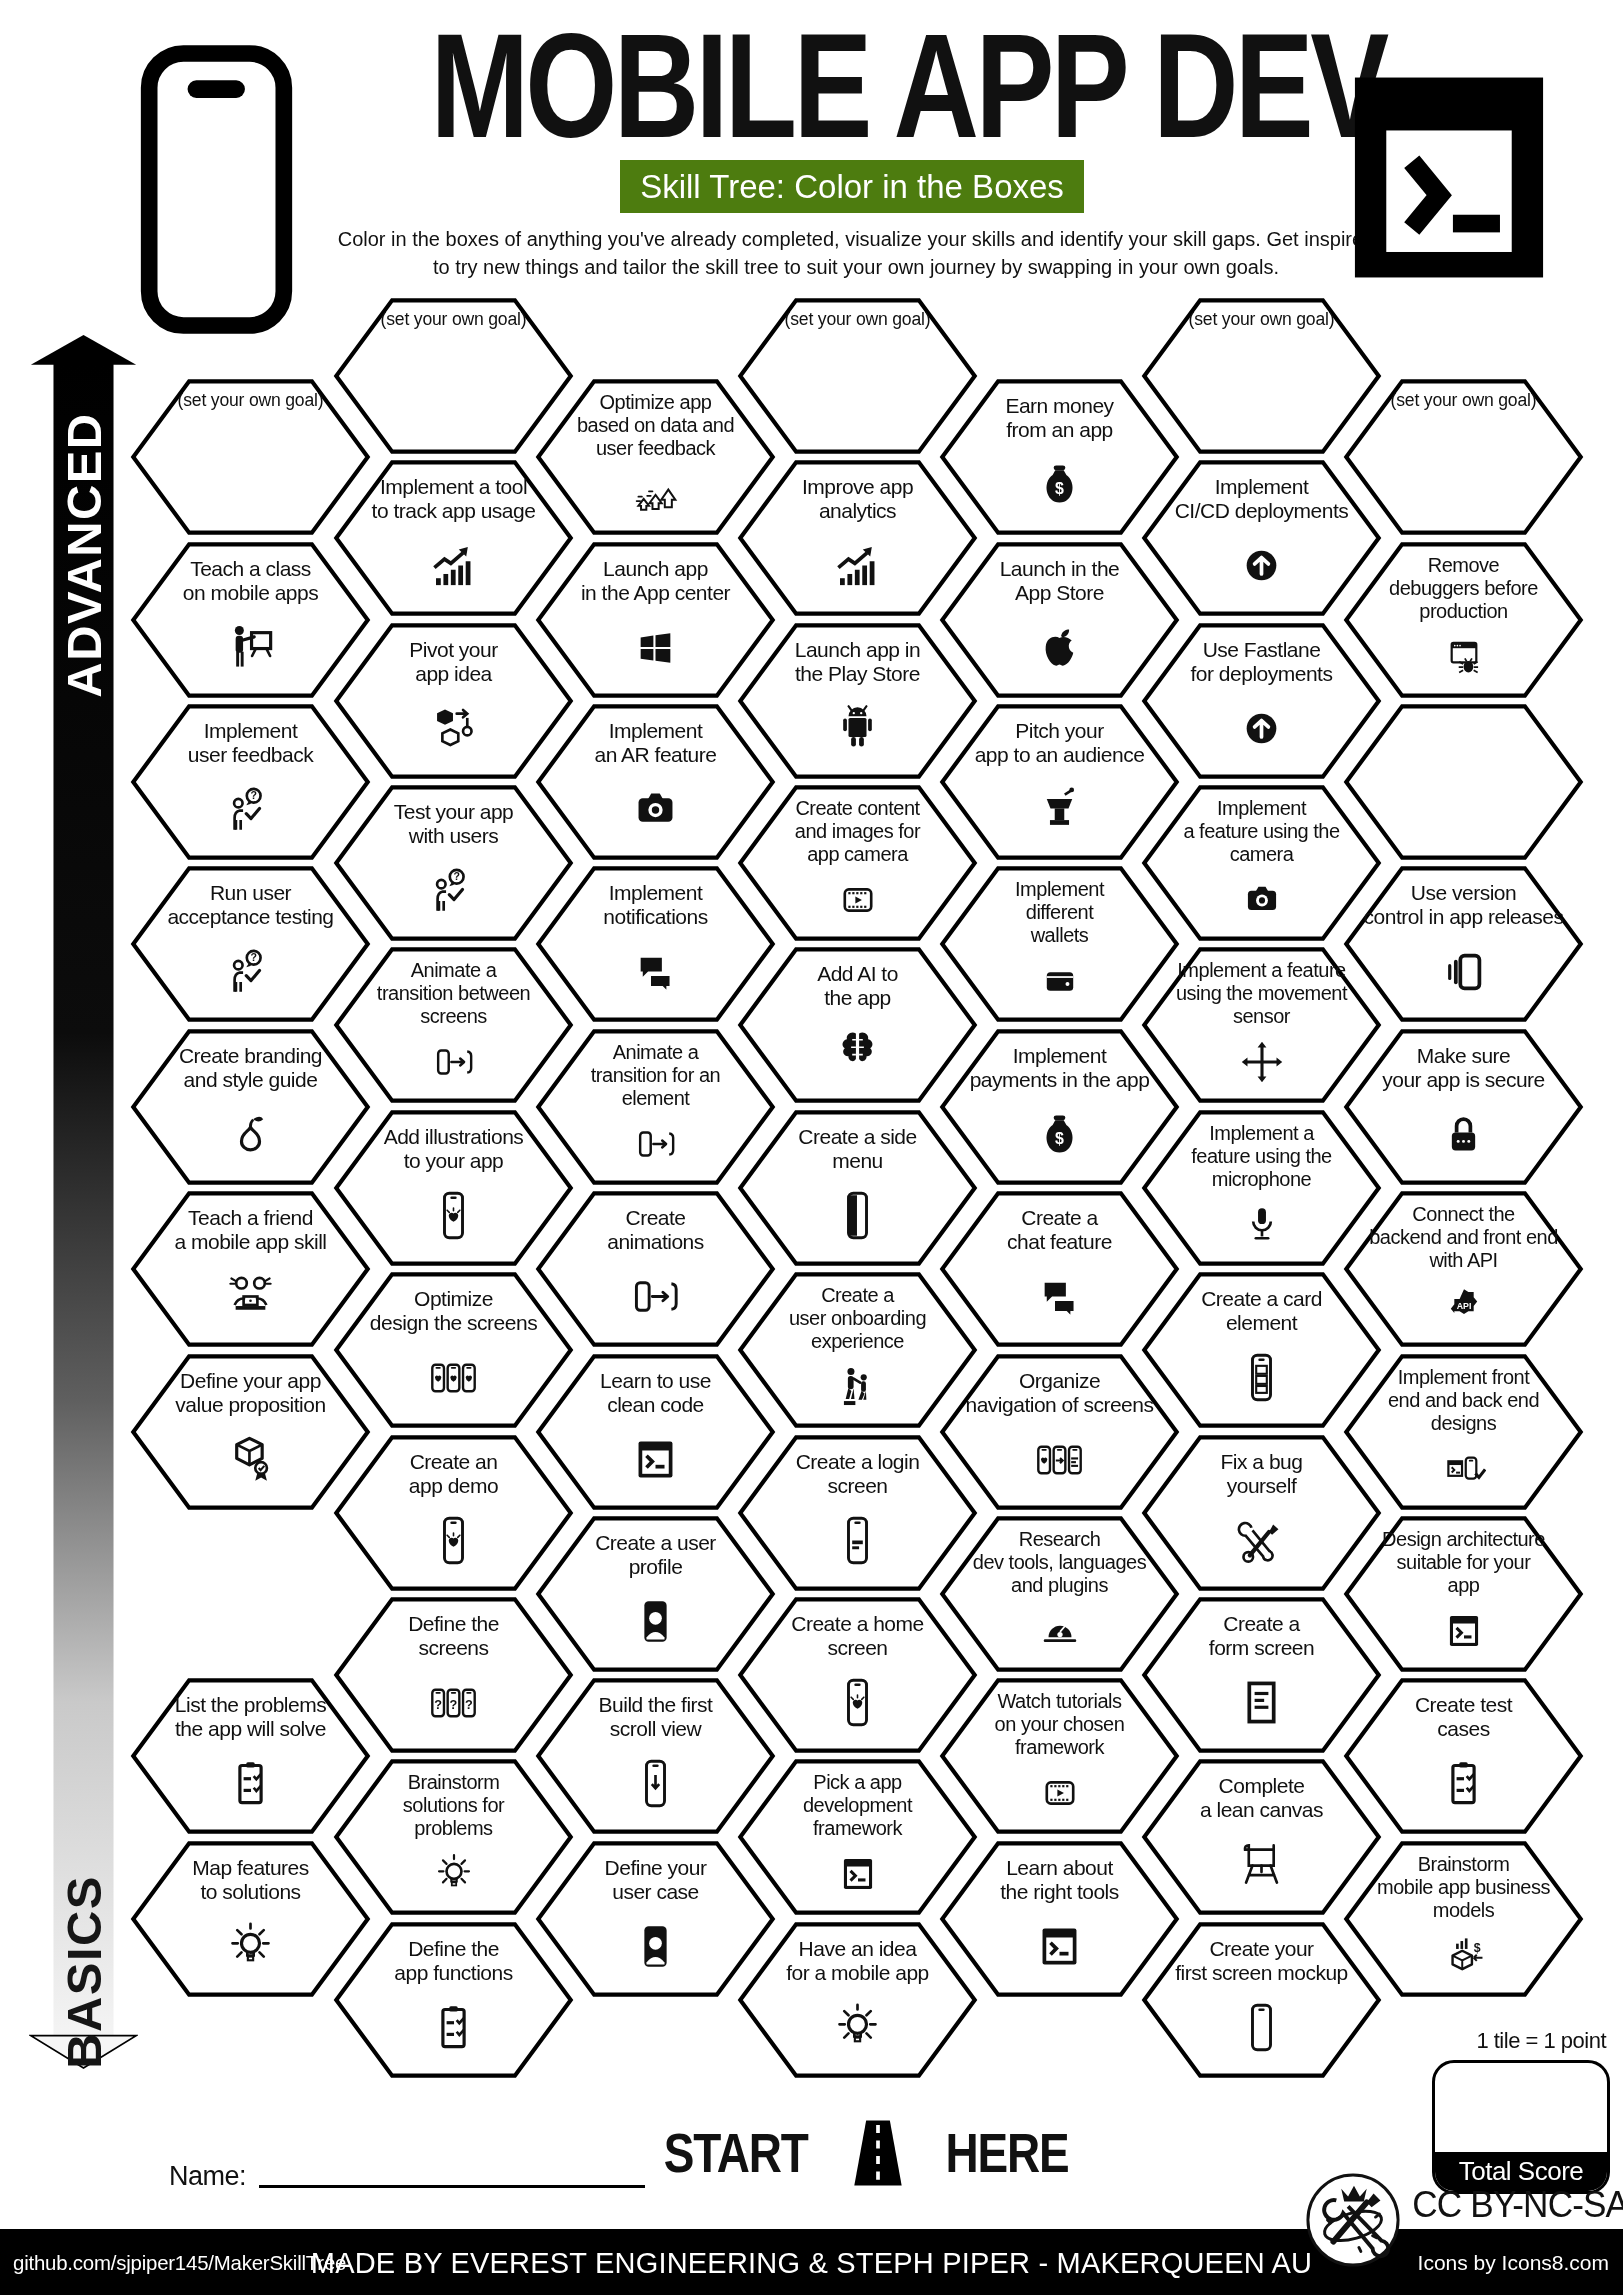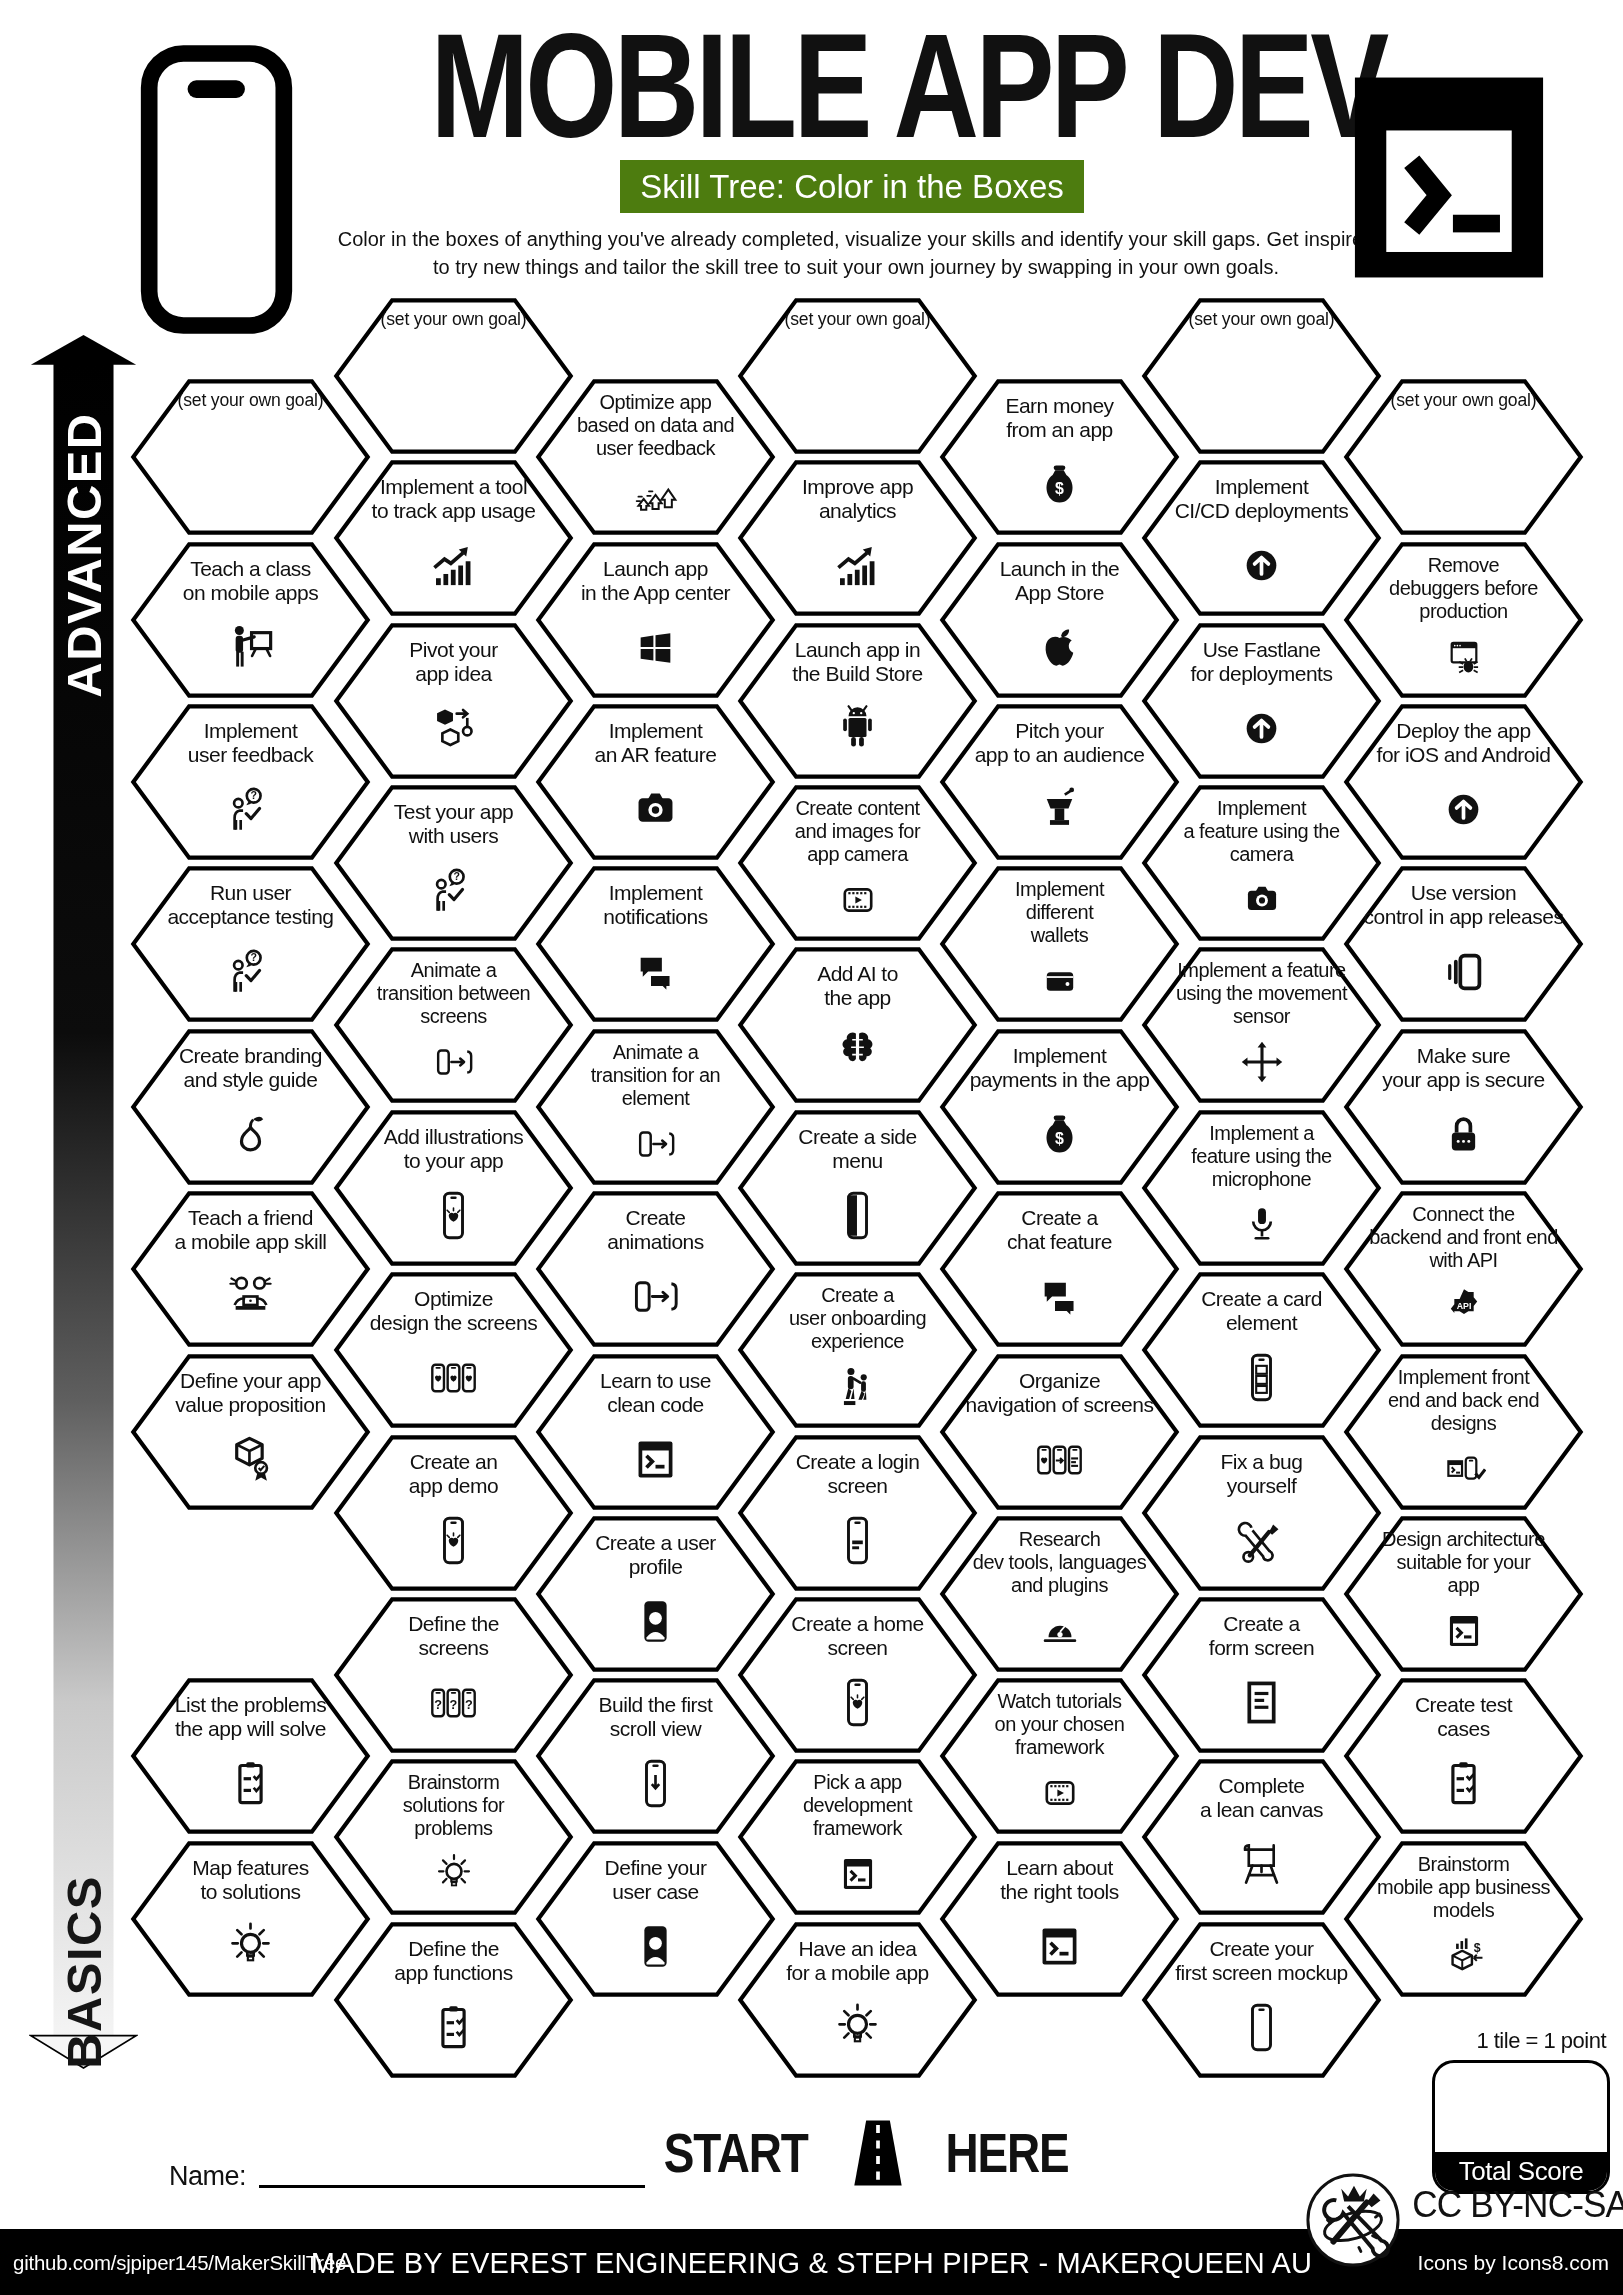--- a/index.html
+++ b/index.html
@@ -725,21 +725,21 @@
           </div>
         </div>
       </div>
       <div class="hex" style="left: 737px; top: 623px;">
         <svg class="hex-bg" viewBox="0 0 520 338">
           <polygon points="127,5 393,5 514,169 393,333 127,333 6,169" fill="#fff" stroke="#000" stroke-width="9"></polygon>
         </svg>
         <div class="content">
           <div class="label">
             <div class="ln">Launch app in</div>
-            <div class="ln">the Build Store</div>
+            <div class="ln">the Play Store</div>
           </div>
           <div class="icon">
             <svg viewBox="0 0 100 100">
               <path d="M33 27 a17 17 0 0 1 34 0 z" fill="#111"></path>
               <path d="M38 15 l-5-7 M62 15 l5-7" stroke="#111" stroke-width="4" stroke-linecap="round"></path>
               <circle cx="43" cy="21" r="2.2" fill="#fff"></circle>
               <circle cx="57" cy="21" r="2.2" fill="#fff"></circle>
               <rect x="33" y="30" width="34" height="36" rx="3" fill="#111"></rect>
               <rect x="23" y="31" width="7" height="24" rx="3.5" fill="#111"></rect>
               <rect x="70" y="31" width="7" height="24" rx="3.5" fill="#111"></rect>
@@ -1349,32 +1349,20 @@
               <ellipse cx="60" cy="72" rx="11" ry="13" fill="#111"></ellipse>
               <path d="M56 60 l-4-7 M64 60 l4-7 M48 66 l-9-5 M48 73 h-10 M48 80 l-9 5 M72 66 l9-5 M72 73 h10 M72 80 l9 5" stroke="#111" stroke-width="4"></path>
             </svg>
           </div>
         </div>
       </div>
       <div class="hex" style="left: 1343px; top: 704px;">
         <svg class="hex-bg" viewBox="0 0 520 338">
           <polygon points="127,5 393,5 514,169 393,333 127,333 6,169" fill="#fff" stroke="#000" stroke-width="9"></polygon>
         </svg>
-        <div class="content">
-          <div class="label">
-            <div class="ln">Deploy the app</div>
-            <div class="ln">for iOS and Android</div>
-          </div>
-          <div class="icon">
-            <svg viewBox="0 0 100 100">
-              <circle cx="50" cy="50" r="28" fill="#111"></circle>
-              <path d="M50 66 V36 M37 47 l13-12 13 12" fill="none" stroke="#fff" stroke-width="7" stroke-linecap="round" stroke-linejoin="round"></path>
-            </svg>
-          </div>
-        </div>
       </div>
       <div class="hex" style="left: 1343px; top: 866px;">
         <svg class="hex-bg" viewBox="0 0 520 338">
           <polygon points="127,5 393,5 514,169 393,333 127,333 6,169" fill="#fff" stroke="#000" stroke-width="9"></polygon>
         </svg>
         <div class="content">
           <div class="label">
             <div class="ln">Use version</div>
             <div class="ln">control in app releases</div>
           </div>

